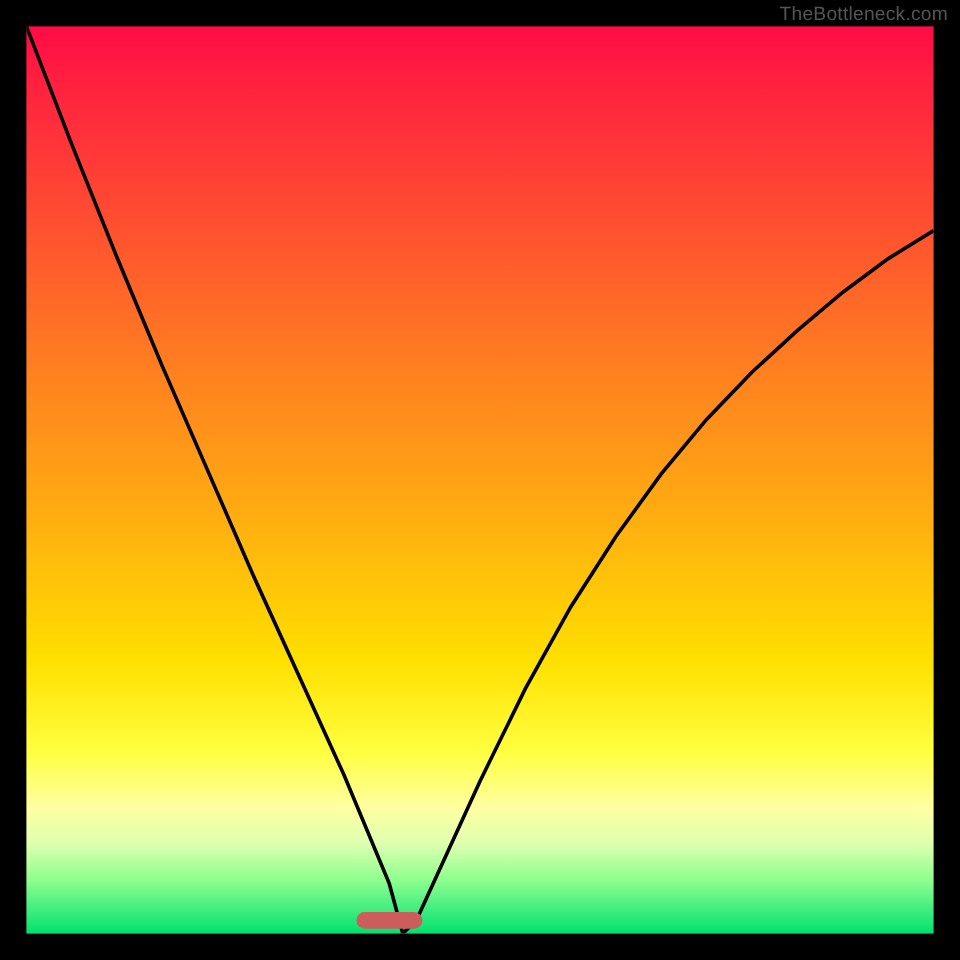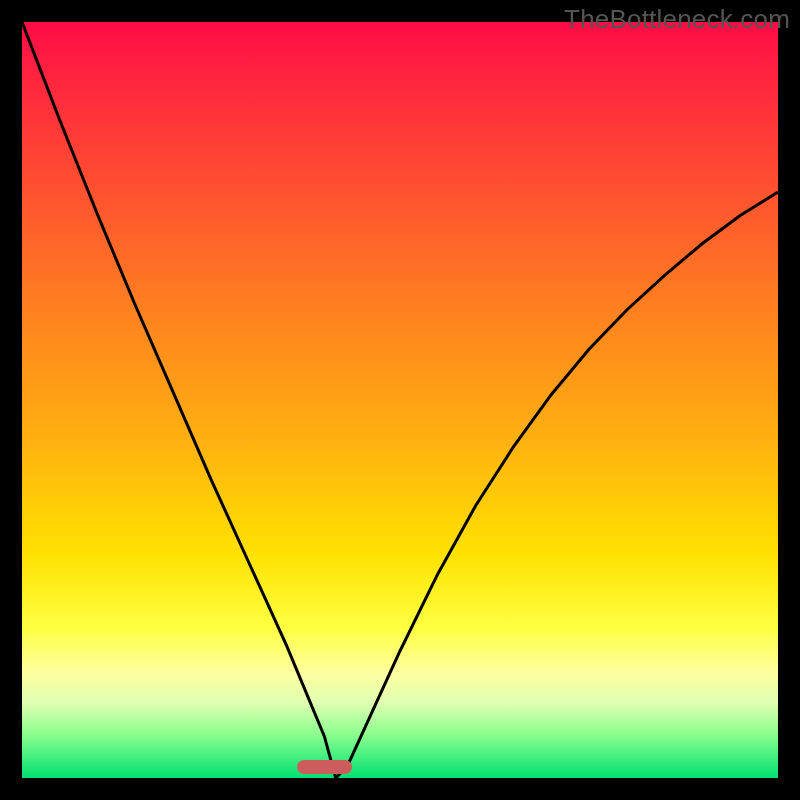--- a/index.html
+++ b/index.html
@@ -28,21 +28,21 @@
       #ffffa0 86%,
       #e0ffb0 90%,
       #90ff90 94%,
       #00e070 100%);
   }
   .watermark {
     position: absolute;
     top: 4px;
     right: 10px;
     color: #555;
-    font-size: 26px;
+    font-size: 16px;
     font-weight: 500;
     letter-spacing: 0.2px;
     z-index: 20;
   }
   svg.curve {
     position: absolute;
     left: 0;
     top: 0;
     width: 756px;
     height: 756px;

